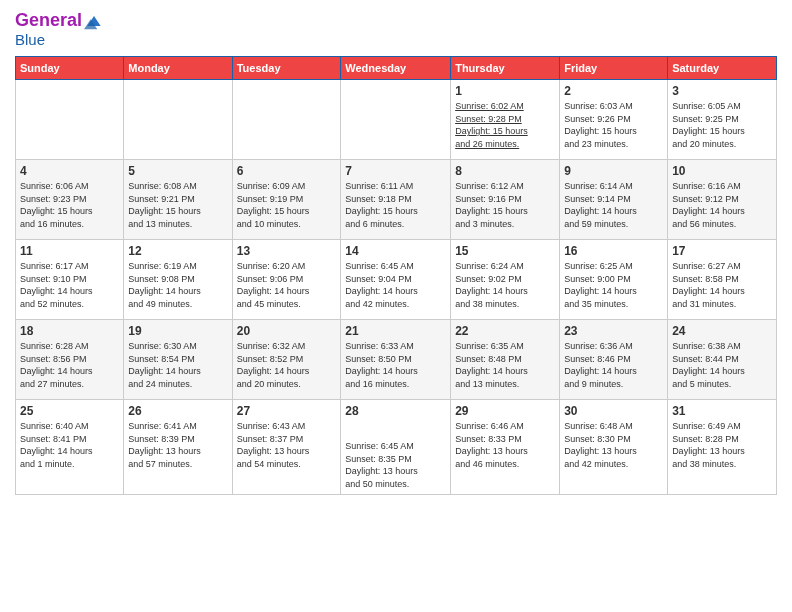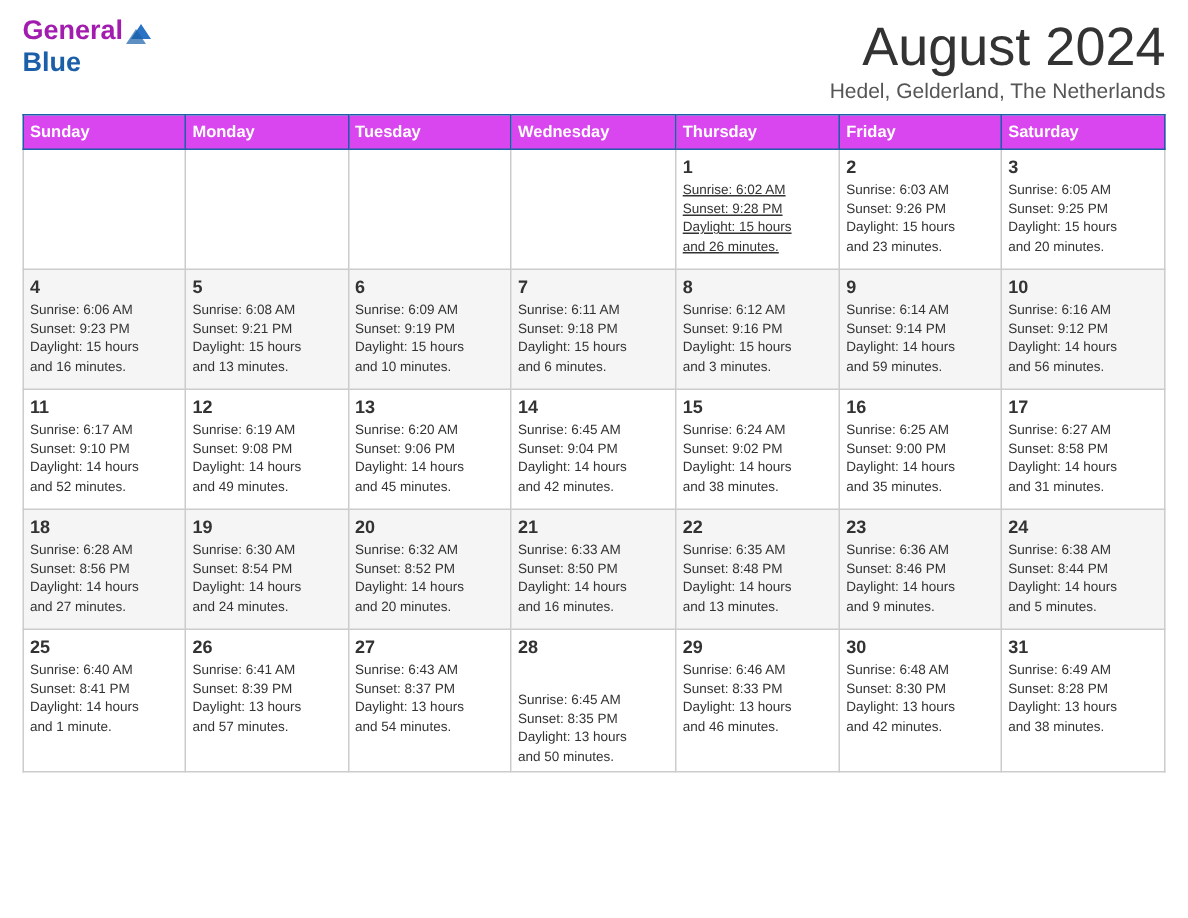--- a/index.html
+++ b/index.html
@@ -29,22 +29,22 @@
     .logo-text {
       display: flex;
       align-items: center;
     }
     .logo-general {
       font-size: 18px;
       font-weight: bold;
       color: #a21caf;
     }
     .logo-blue {
-      font-size: 18px;
-      font-weight: bold;
+      font-size: 15px;
+      font-weight: normal;
       color: #1a5fa8;
       text-align: center;
     }
     .logo-icon {
       width: 20px;
       height: 20px;
       margin-left: 2px;
     }
     .title-section {
       text-align: right;
@@ -57,21 +57,21 @@
     .subtitle {
       font-size: 14px;
       color: #555;
     }
     .calendar {
       width: 100%;
       border-collapse: collapse;
       font-size: 9.5px;
     }
     .calendar thead tr th {
-      background-color: #d946ef;
+      background-color: #ef4444;
       color: white;
       padding: 5px 4px;
       text-align: left;
       font-size: 11px;
       font-weight: bold;
       border: 1px solid #1a5fa8;
     }
     .calendar tbody tr td {
       vertical-align: top;
       padding: 4px;
@@ -111,24 +111,20 @@
   <div class="header">
     <div class="logo">
       <div class="logo-text">
         <span class="logo-general">General</span>
         <svg class="logo-icon" viewBox="0 0 30 25" xmlns="http://www.w3.org/2000/svg">
           <polygon points="5,20 15,5 25,20" fill="#2a72c3"></polygon>
           <polygon points="0,25 10,10 20,25" fill="#1a5fa8" opacity="0.7"></polygon>
         </svg>
       </div>
       <span class="logo-blue">Blue</span>
-    </div>
-    <div class="title-section">
-      <div class="month-title">August 2024</div>
-      <div class="subtitle">Hedel, Gelderland, The Netherlands</div>
     </div>
   </div>
 
   <table class="calendar">
     <thead>
       <tr>
         <th>Sunday</th>
         <th>Monday</th>
         <th>Tuesday</th>
         <th>Wednesday</th>

